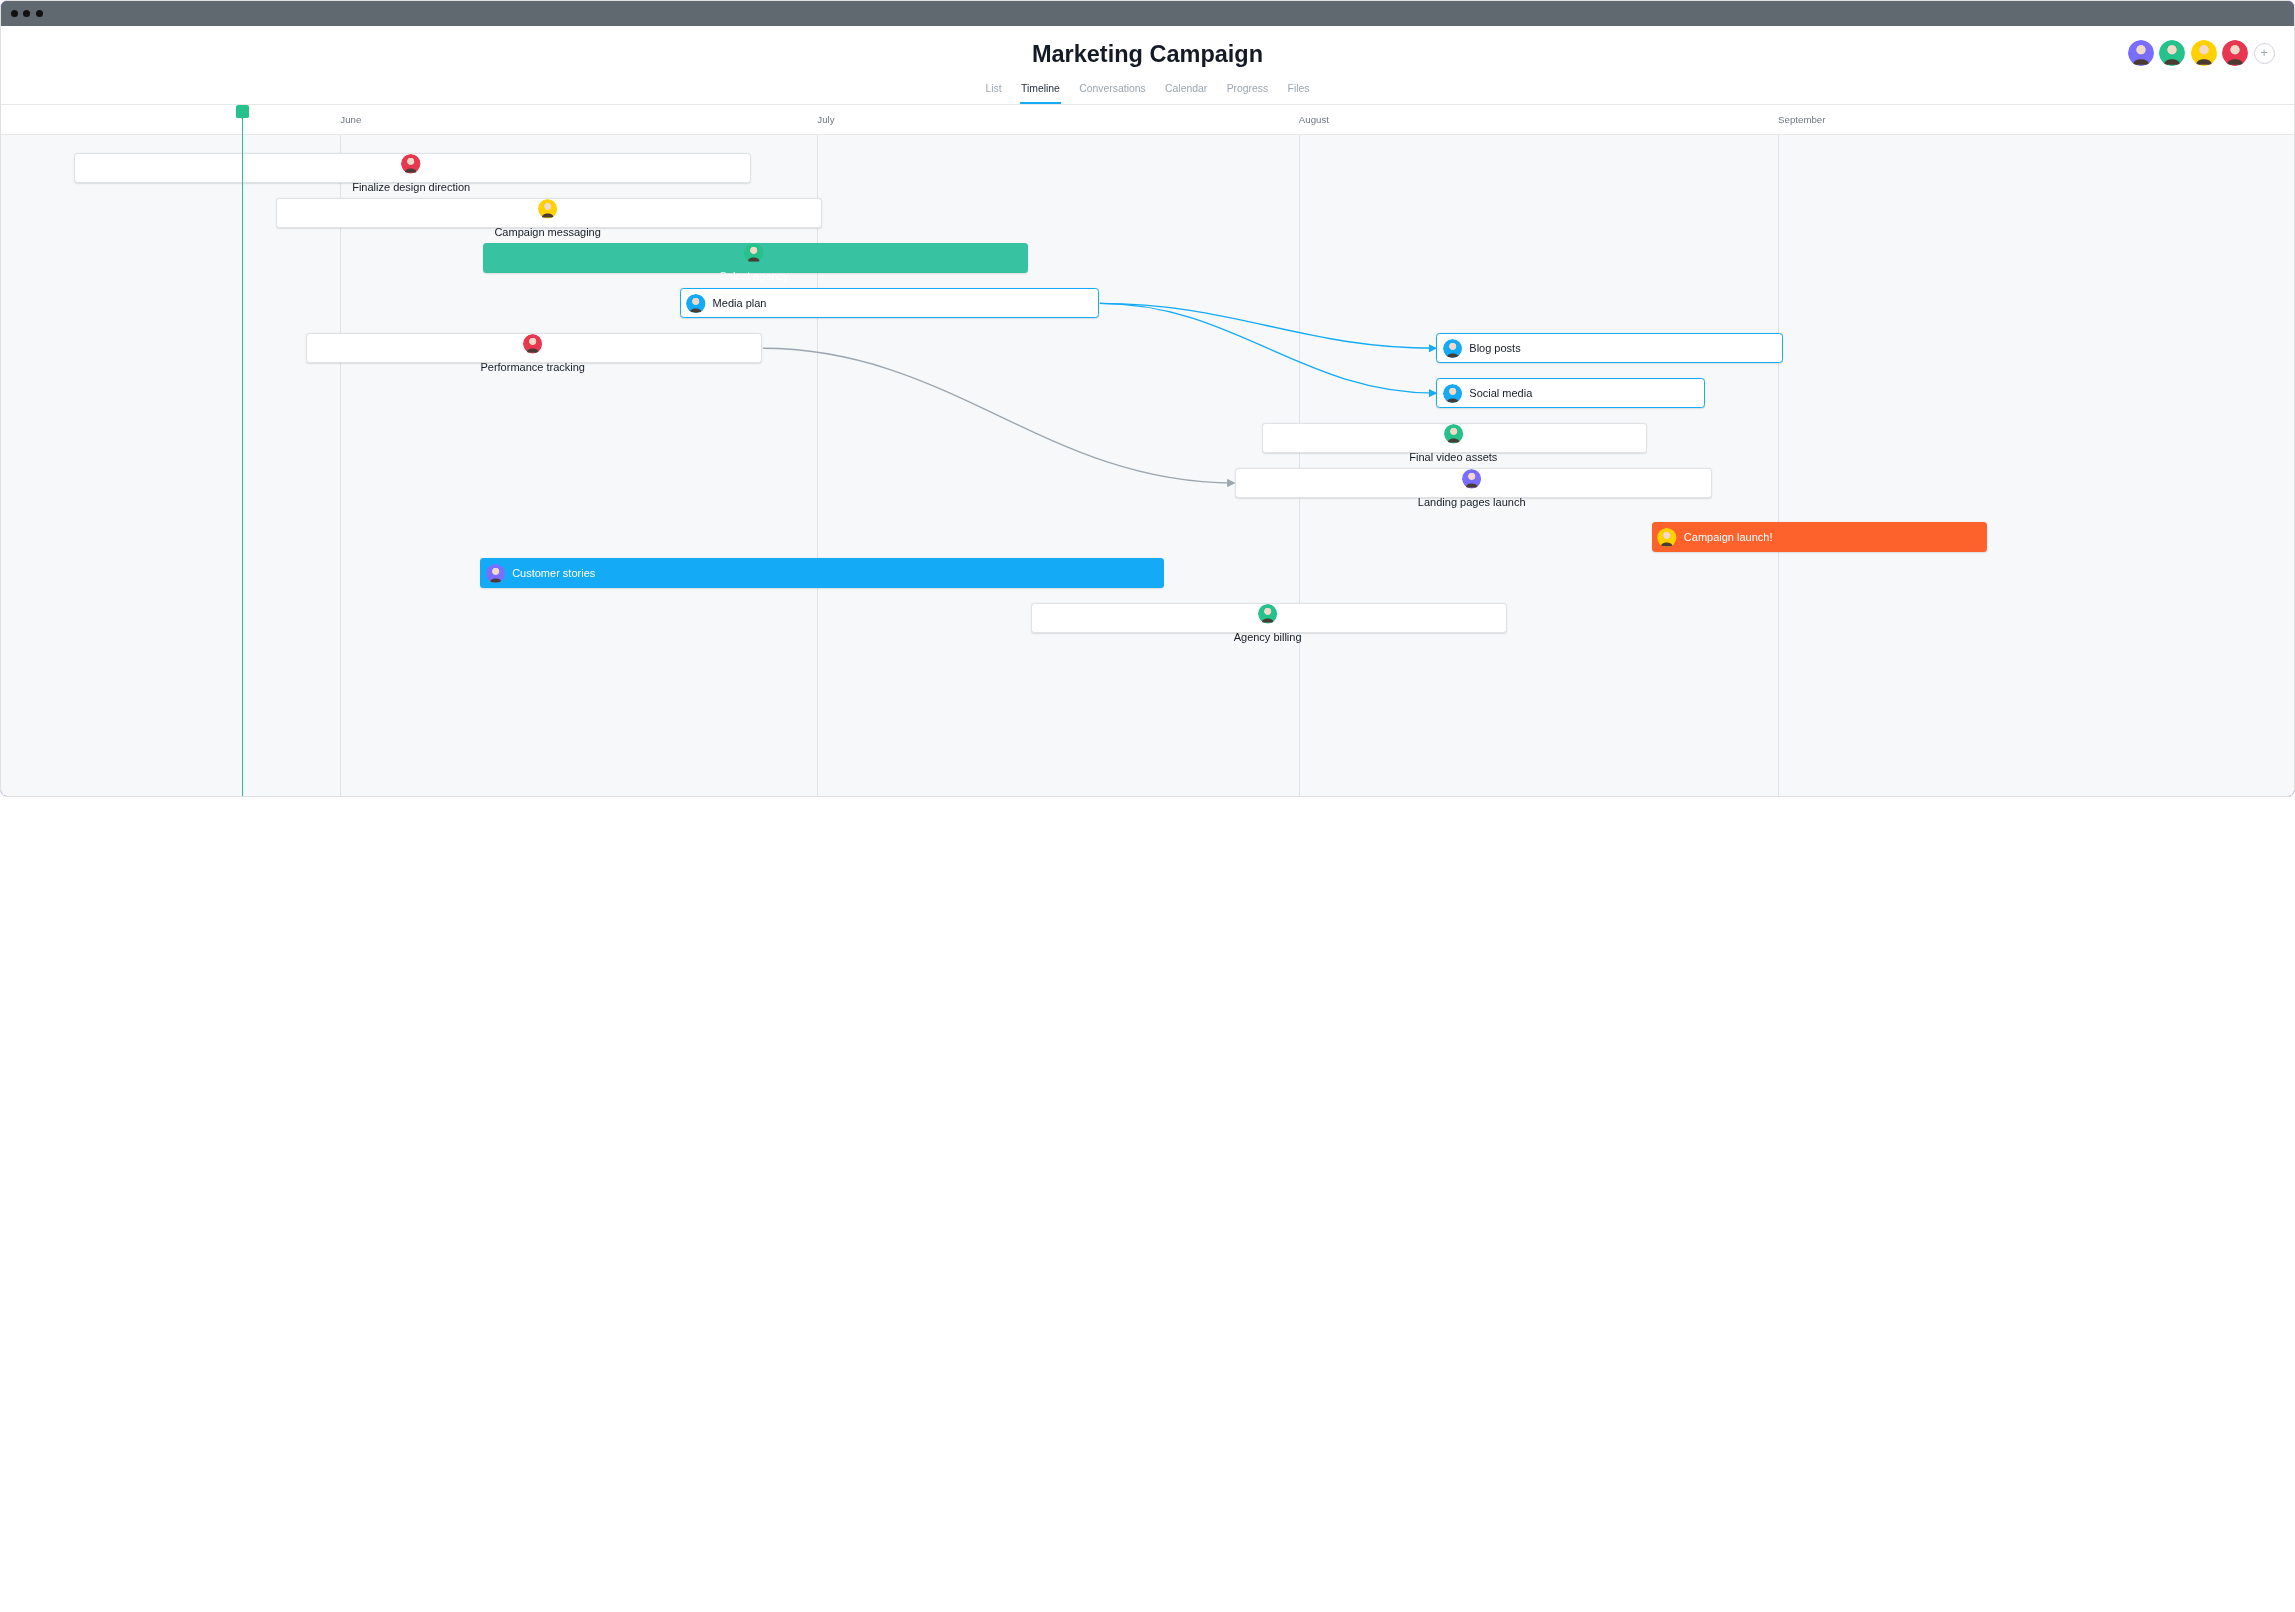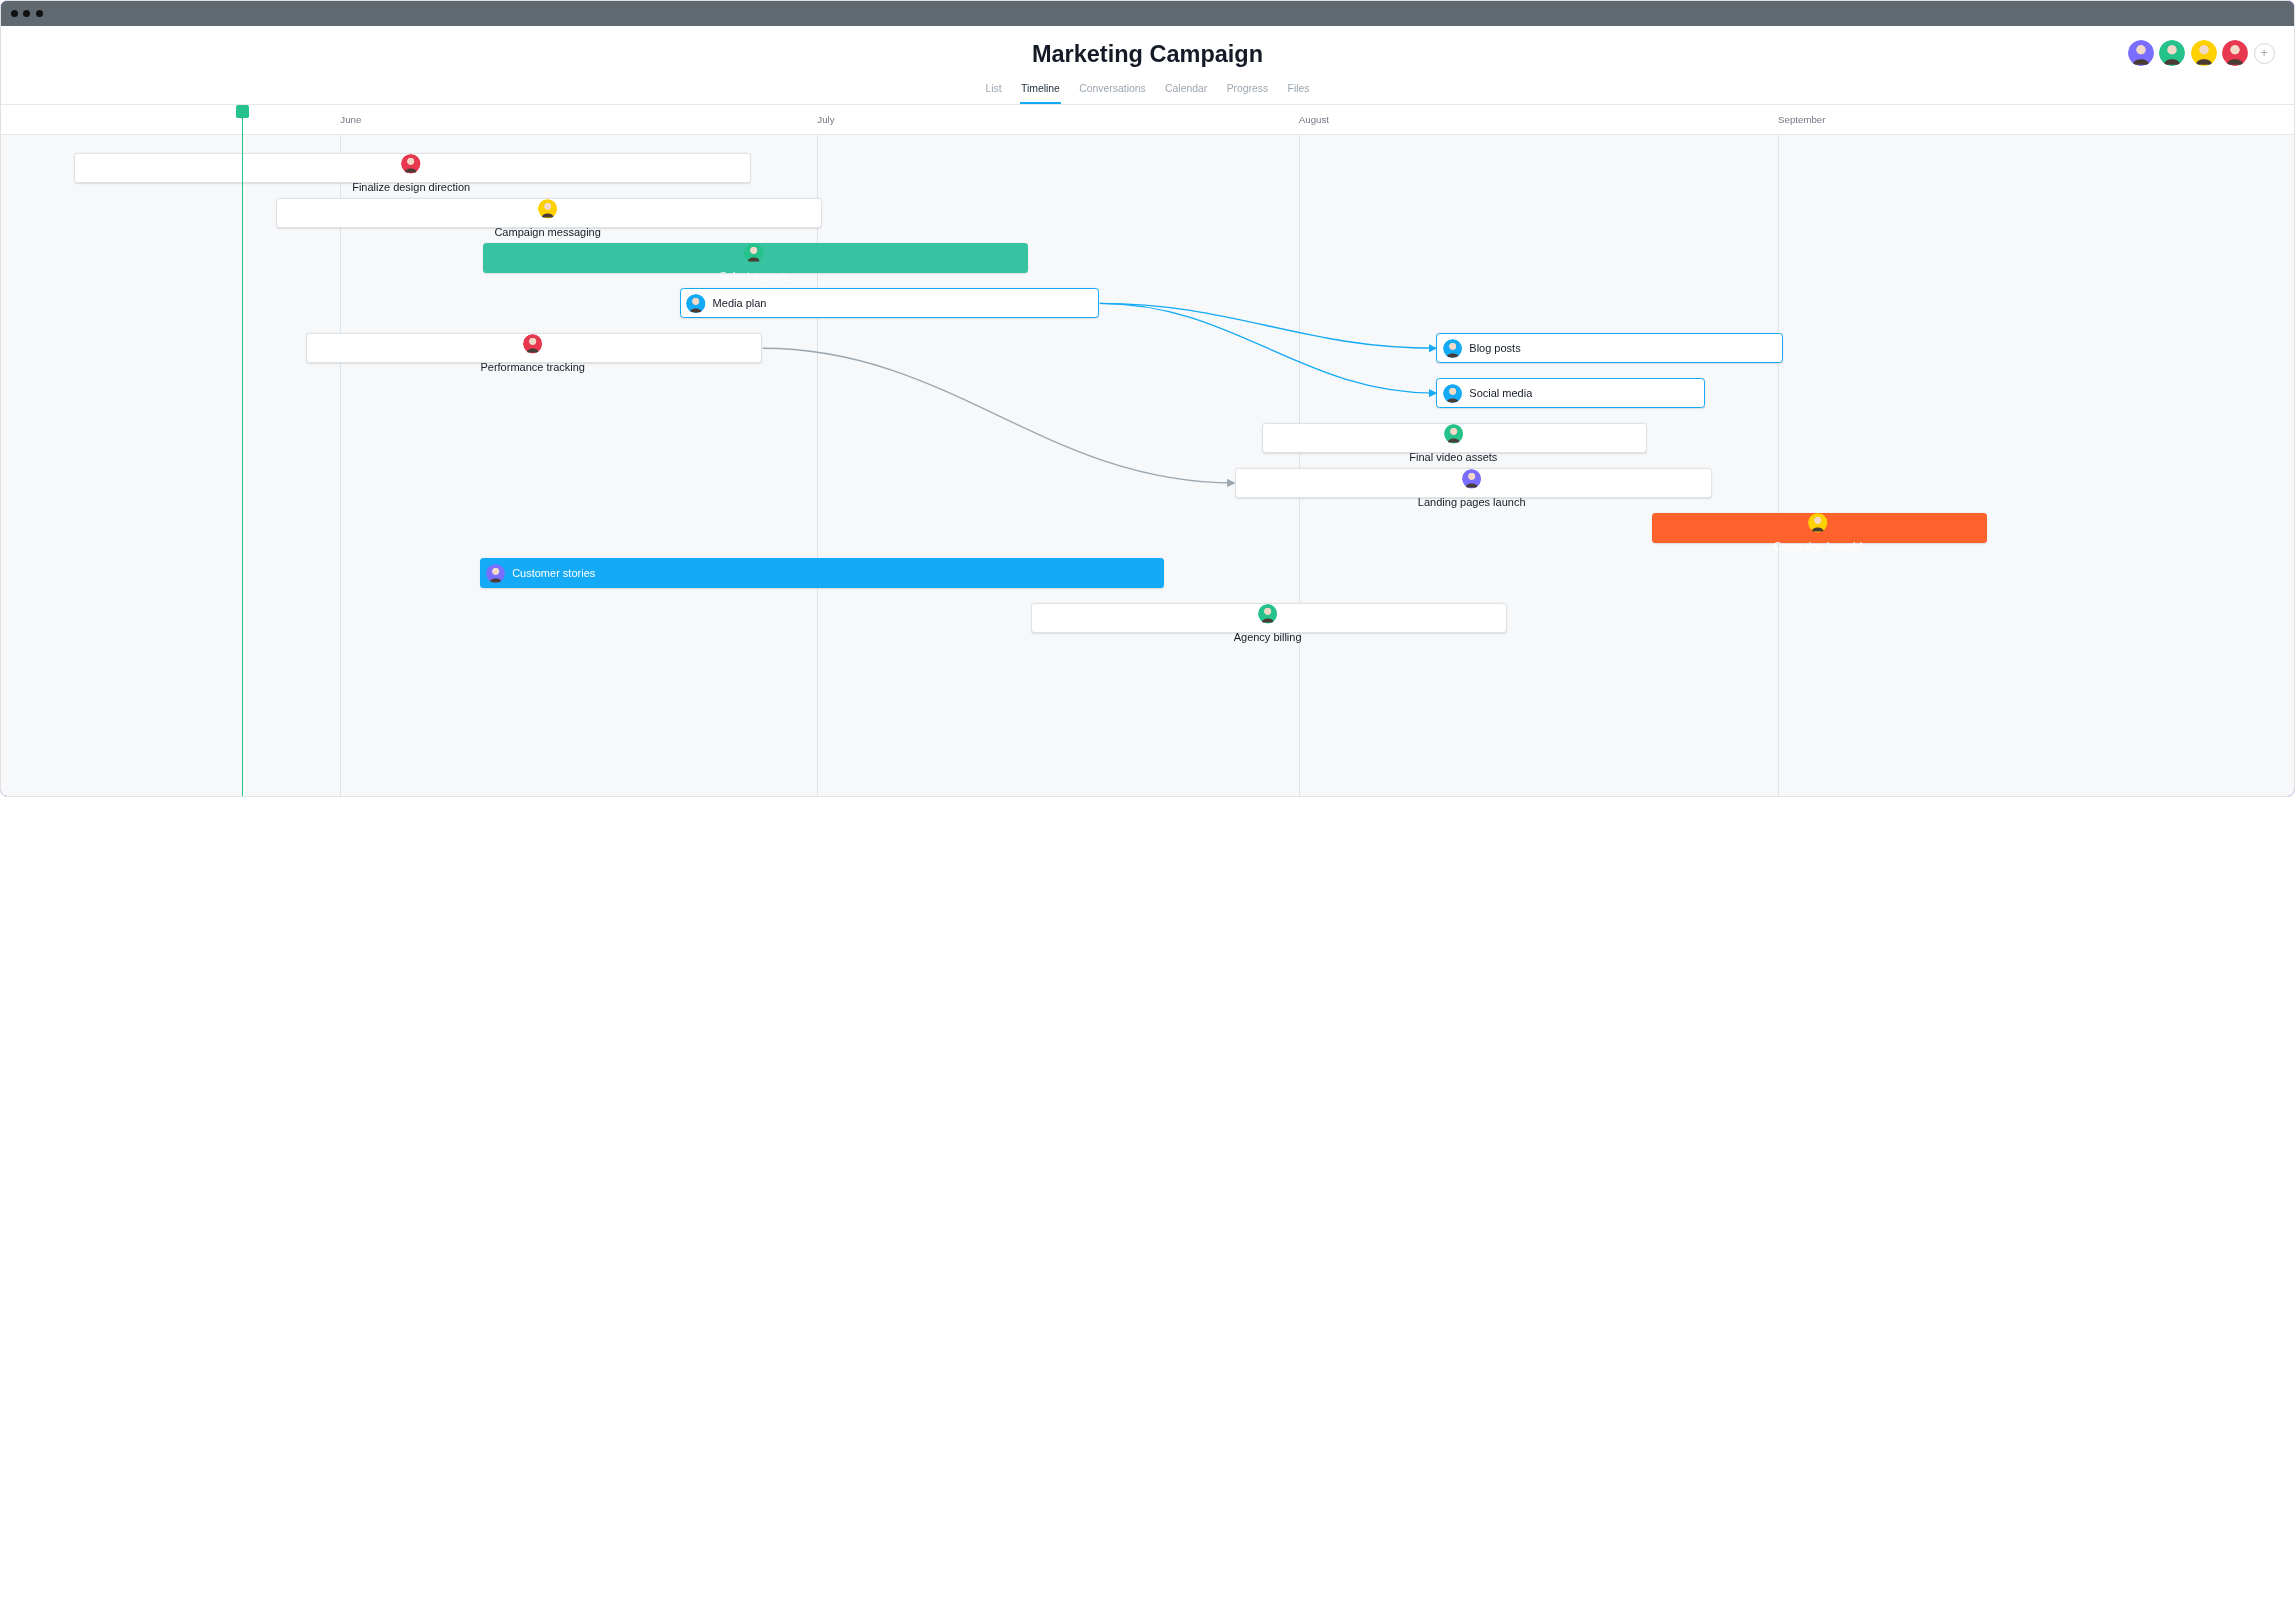--- a/index.html
+++ b/index.html
@@ -351,21 +351,21 @@
           <svg viewBox="0 0 40 40" xmlns="http://www.w3.org/2000/svg">
     <circle cx="20" cy="20" r="20" fill="#796eff"></circle>
     <circle cx="20" cy="15" r="7" fill="#f3d9c7"></circle>
     <path d="M8 38 C8 27 32 27 32 38 Z" fill="#4a3b34"></path>
     <circle cx="20" cy="15" r="7" fill="#f3d9c7"></circle>
     <path d="M13 12 a7 7 0 0 1 14 0 v-1 a7 6 0 0 0 -14 0 z" fill="#3a2b22"></path>
   </svg>
         </div>
         <span class="label">Landing pages launch</span>
       </div>
-      <div class="task orange" style="left: 72%; width: 14.6%; top: 408px; flex-direction: column;">
+      <div class="task orange" style="left: 72%; width: 14.6%; top: 417px;">
         <div class="mini-avatar">
           <svg viewBox="0 0 40 40" xmlns="http://www.w3.org/2000/svg">
     <circle cx="20" cy="20" r="20" fill="#ffd100"></circle>
     <circle cx="20" cy="15" r="7" fill="#f3d9c7"></circle>
     <path d="M8 38 C8 27 32 27 32 38 Z" fill="#4a3b34"></path>
     <circle cx="20" cy="15" r="7" fill="#f3d9c7"></circle>
     <path d="M13 12 a7 7 0 0 1 14 0 v-1 a7 6 0 0 0 -14 0 z" fill="#3a2b22"></path>
   </svg>
         </div>
         <span class="label">Campaign launch!</span>

